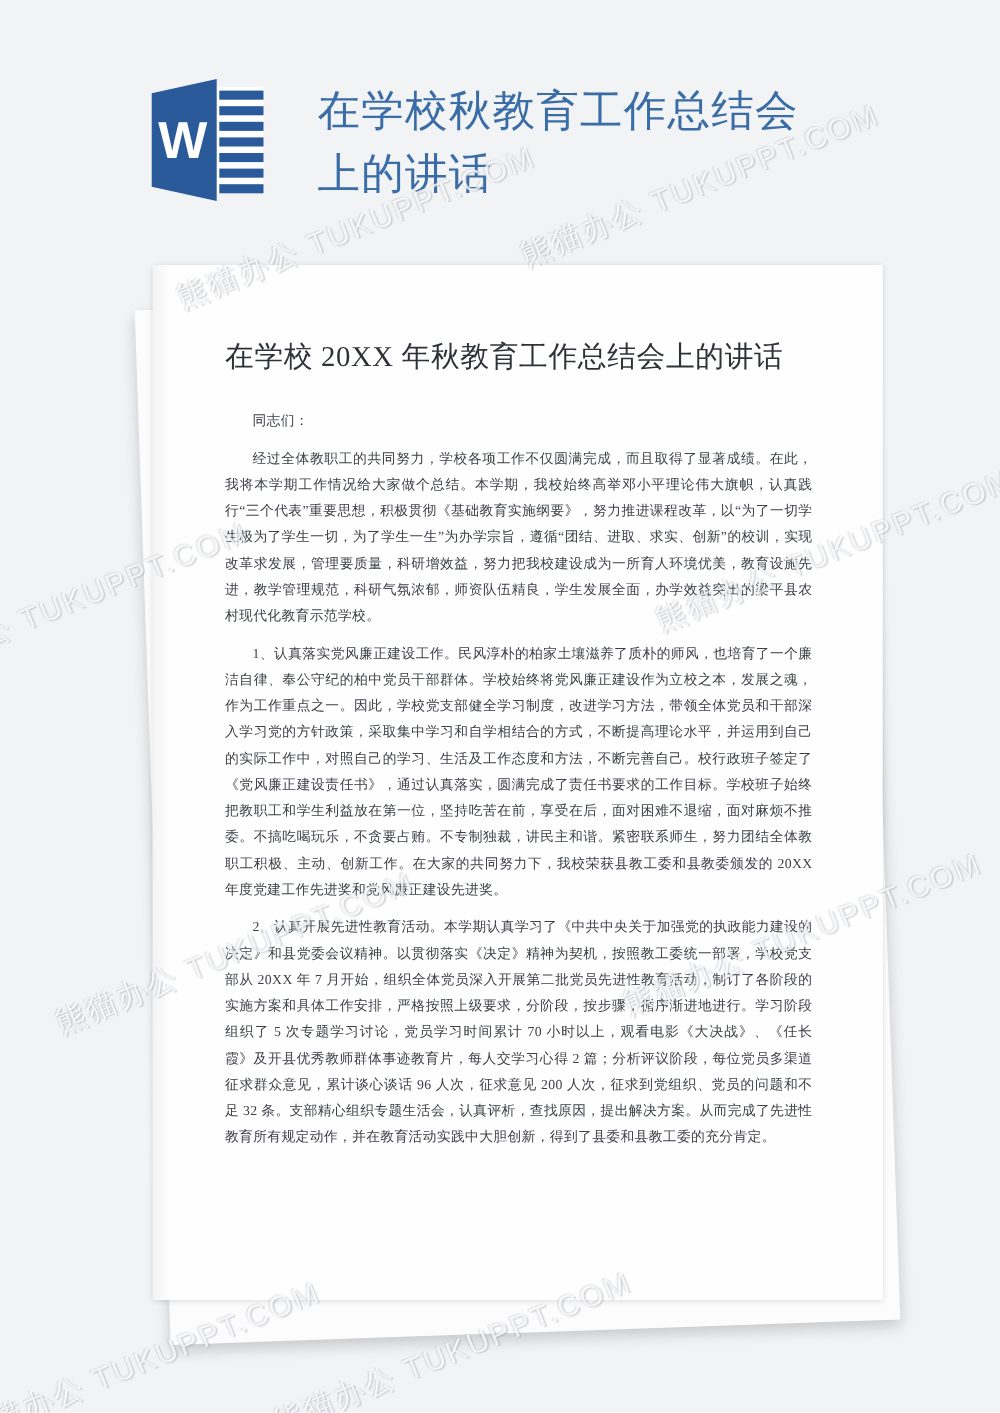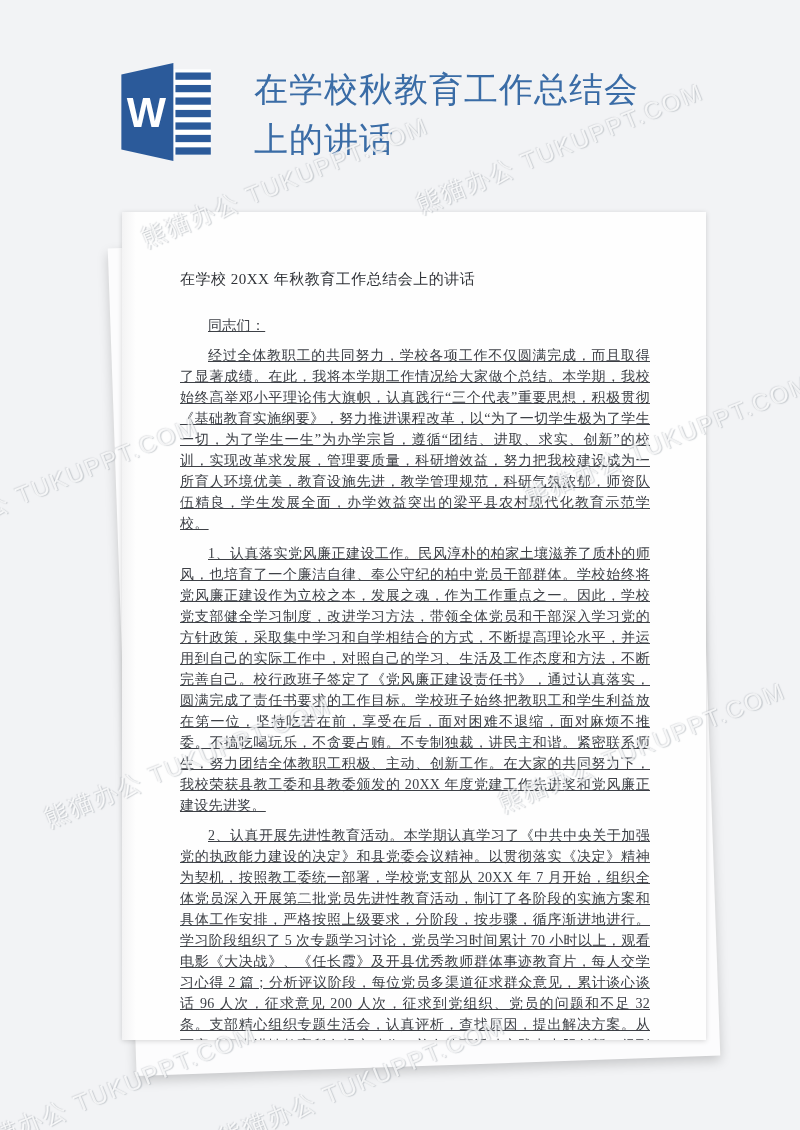--- a/index.html
+++ b/index.html
@@ -37,35 +37,34 @@
     position:absolute; left:122px; top:212px;
     width:584px; height:828px;
     background:linear-gradient(90deg,#f3f3f4 0px,#fefefe 14px);
     box-shadow:0 1px 5px rgba(0,0,0,0.16);
     padding:58px 56px 0 58px;
     overflow:hidden;
     font-family:"Liberation Serif","DejaVu Serif",serif;
     color:#3d4046;
   }
   .doc-title {
-    font-size:15px;
+    font-size:23px;
     font-weight:500;
     color:#2f3237;
     letter-spacing:0.5px;
     margin-bottom:26px;
     white-space:nowrap;
   }
   .sheet p {
-    font-size:14px;
+    font-size:11px;
     line-height:21px;
     text-align:justify;
     text-indent:2em;
     margin-bottom:9px;
     letter-spacing:0.3px;
-    text-decoration:underline;
   }
 
   
   .wm-layer { position:absolute; inset:0; pointer-events:none; z-index:10; }
   .wm {
     position:absolute;
     transform:translate(-50%,-50%) rotate(-22deg);
     font-size:24px;
     letter-spacing:2px;
     white-space:nowrap;

